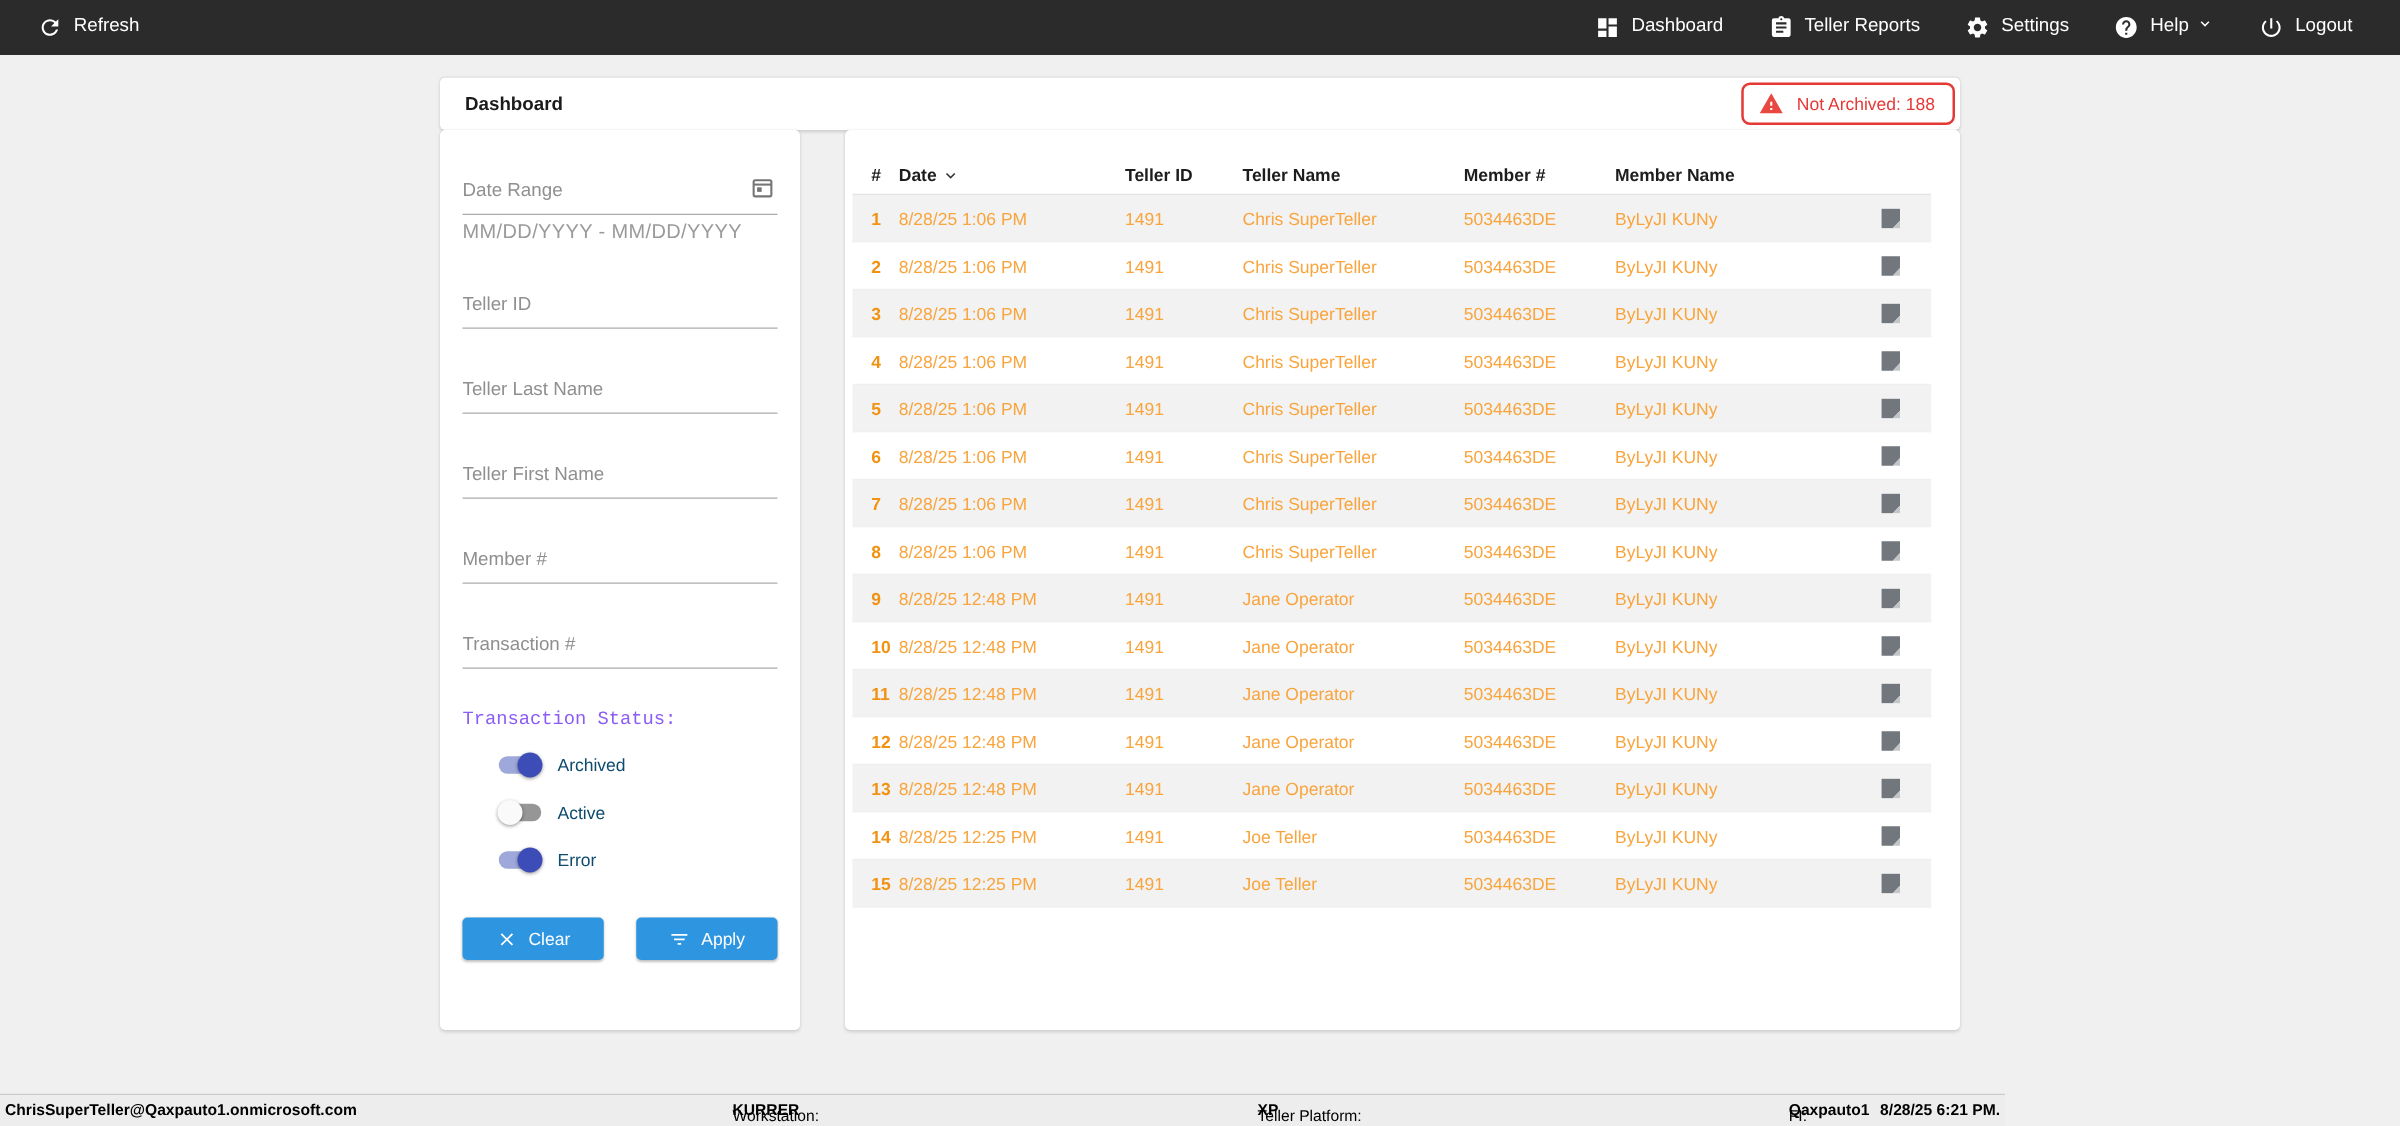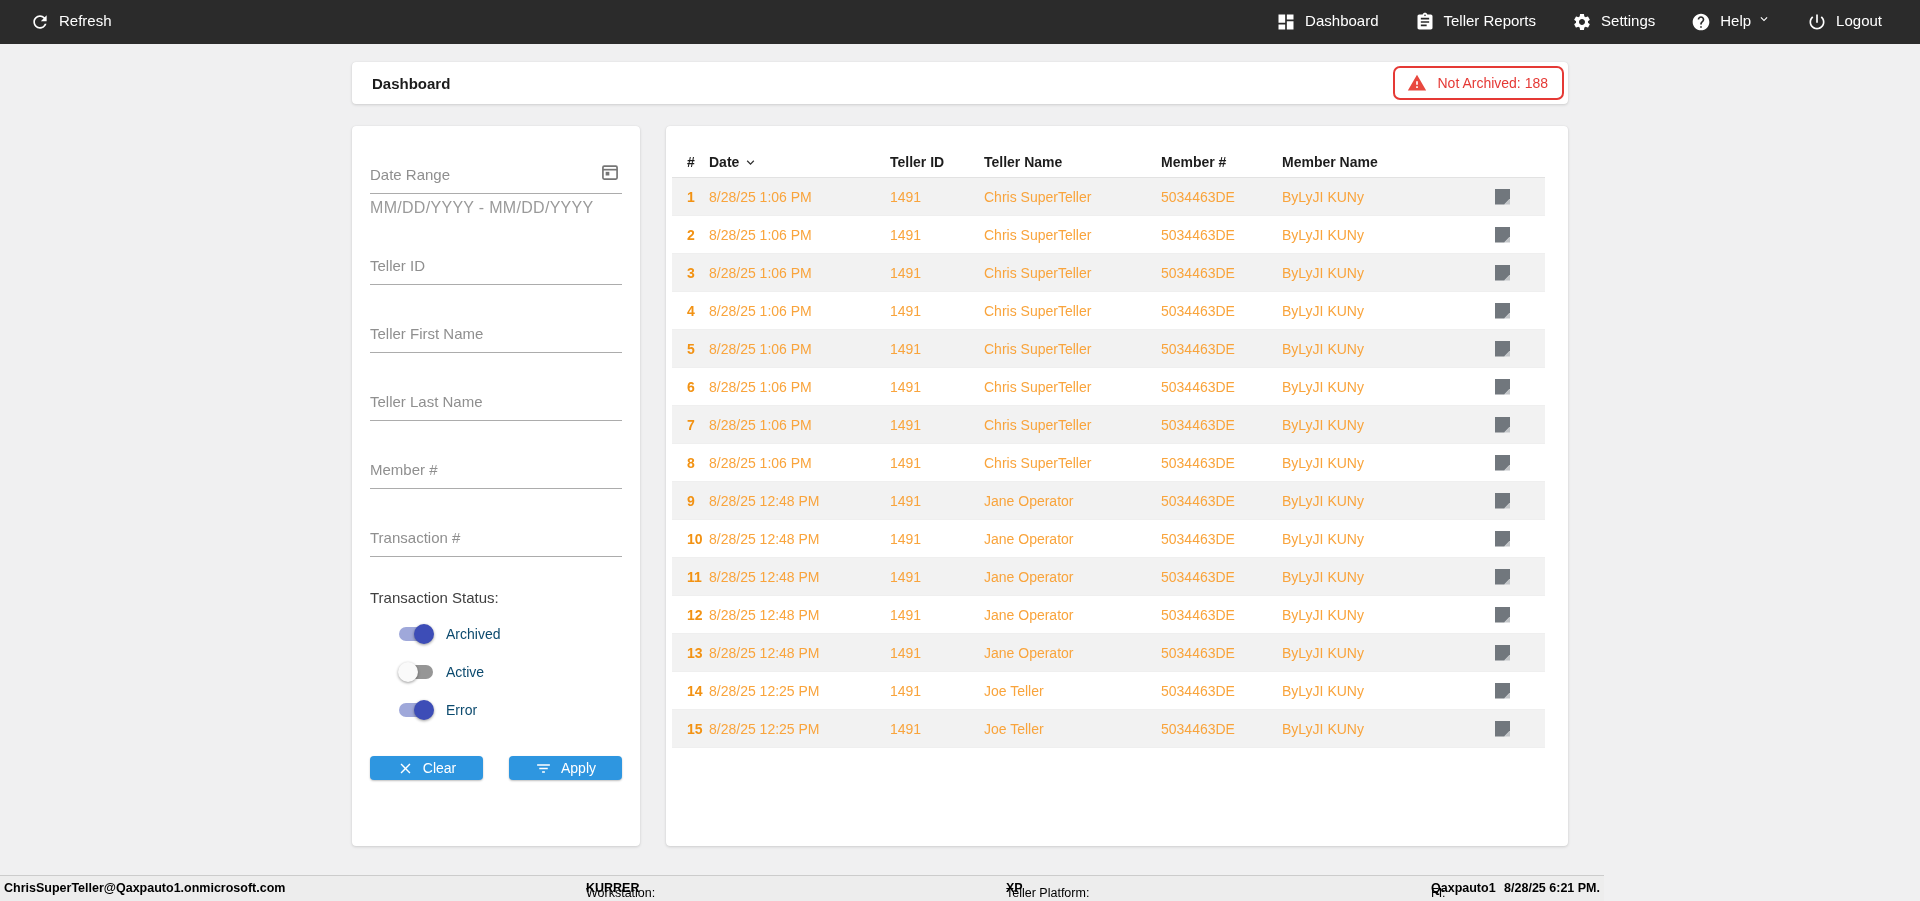--- a/index.html
+++ b/index.html
@@ -20,47 +20,47 @@
   .card { background:#fff; border-radius:4px;
           box-shadow:0 1px 3px rgba(0,0,0,.14), 0 0 1px rgba(0,0,0,.1); }
 
   .header-bar { height:42px; display:flex; align-items:center; padding:0 4px 0 20px; }
   .page-title { font-size:15px; font-weight:bold; color:#1b1b1b; }
   .alert-badge { margin-left:auto; display:flex; align-items:center; gap:10px;
                  border:2px solid #e53935; border-radius:7px; padding:5px 14px 5px 12px;
                  color:#e53935; font-size:14px; background:#fff; cursor:pointer; }
   .alert-badge svg { width:20px; height:20px; fill:#e8483f; }
 
-  .content-row { display:flex; gap:26px; margin-top:22px; }
+  .content-row { display:flex; gap:36px; margin-top:0; }
 
   
   .filter-card { width:288px; height:720px; padding:16px 18px; flex:0 0 auto; }
   .field { position:relative; margin-top:36px; }
   .field.first { margin-top:20px; }
   .f-input { width:100%; border:0; border-bottom:1px solid #acacac; background:transparent;
              font-size:15px; color:#333; padding:4px 0 10px; outline:none;
              font-family:"Liberation Sans", sans-serif; }
   .f-input::placeholder { color:#8f8f8f; opacity:1; }
   .cal-btn { position:absolute; right:0; top:0; width:22px; height:22px; cursor:pointer; }
   .cal-btn svg { width:20px; height:20px; stroke:#757575; fill:#757575; }
   .hint { font-size:16px; color:#9a9a9a; margin-top:5px; letter-spacing:.3px; }
 
-  .status-label { margin-top:32px; font-size:15px; color:#404040; }
+  .status-label { margin-top:32px; font-size:15px; color:#8b5cf6;font-family:Liberation Mono, monospace; }
   .toggle-row { display:flex; align-items:center; gap:12px; margin:18px 0 0 28px; }
   .toggle { position:relative; width:36px; height:20px; cursor:pointer; flex:0 0 auto; }
   .toggle .track { position:absolute; left:1px; top:3px; width:34px; height:14px;
                    border-radius:7px; background:#969696; }
   .toggle .thumb { position:absolute; top:0; left:0; width:20px; height:20px; border-radius:50%;
                    background:#fafafa; box-shadow:0 1px 3px rgba(0,0,0,.4); }
   .toggle.on .track { background:#9fa8da; }
   .toggle.on .thumb { left:16px; background:#3d4db7; }
   .toggle-label { font-size:14px; color:#0c4a6e; }
 
   .btn-row { display:flex; gap:26px; margin-top:36px; }
-  .btn { width:113px; height:24px; border:none; border-radius:4px; background:#2e96e0;
+  .btn { width:113px; height:34px; border:none; border-radius:4px; background:#2e96e0;
          color:#fff; font-size:14px; display:flex; align-items:center; justify-content:center;
          gap:9px; cursor:pointer; box-shadow:0 1px 2px rgba(0,0,0,.25);
          font-family:"Liberation Sans", sans-serif; }
   .btn svg { width:17px; height:17px; fill:#fff; }
 
   
   .table-card { flex:1; height:720px; padding:20px 0 0 0; display:flex; flex-direction:column; }
   .tbl { margin:0 23px 0 6px; }
   .thead, .trow { display:grid; grid-template-columns:37px 181px 94px 177px 121px 195px 1fr;
                   align-items:center; }
@@ -168,24 +168,24 @@
               <line x1="3.5" y1="9.2" x2="20.5" y2="9.2" stroke="#757575" stroke-width="2"></line>
               <rect x="6.8" y="11.8" width="4.4" height="4.4" fill="#757575" stroke="none"></rect>
             </svg>
         </span>
         <div class="hint">MM/DD/YYYY - MM/DD/YYYY</div>
       </div>
       <div class="field">
         <input class="f-input" type="text" placeholder="Teller ID" style="">
       </div>
       <div class="field">
+        <input class="f-input" type="text" placeholder="Teller Last Name" style="">
+      </div>
+      <div class="field">
         <input class="f-input" type="text" placeholder="Teller First Name" style="">
-      </div>
-      <div class="field">
-        <input class="f-input" type="text" placeholder="Teller Last Name" style="">
       </div>
       <div class="field">
         <input class="f-input" type="text" placeholder="Member #" style="">
       </div>
       <div class="field">
         <input class="f-input" type="text" placeholder="Transaction #" style="">
       </div>
 
       <div class="status-label">Transaction Status:</div>
 

